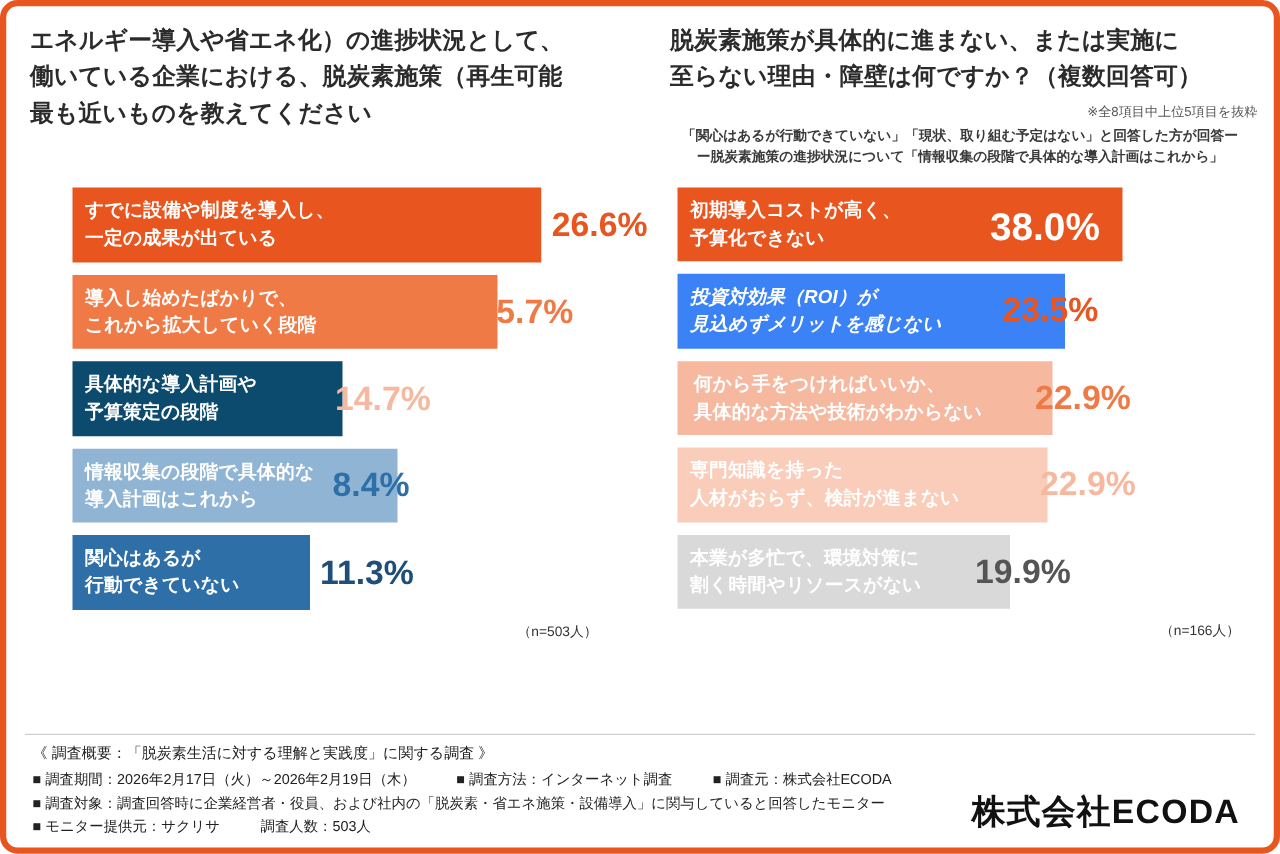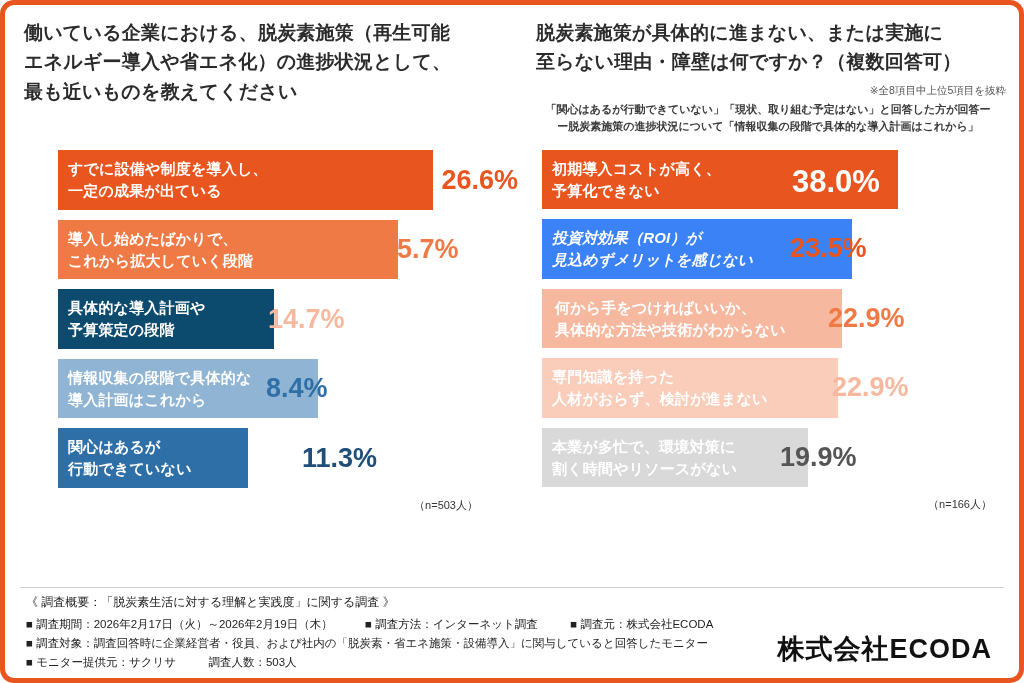--- a/index.html
+++ b/index.html
@@ -141,22 +141,22 @@
 <body>
 
 <div class="frame"></div>
 
 <div class="page">
 
   <div class="columns">
 
     <div class="col col-left">
       <div class="q-title">
+        <span class="ln">エネルギー導入や省エネ化）の進捗状況として、</span>
         <span class="ln">働いている企業における、脱炭素施策（再生可能</span>
-        <span class="ln">エネルギー導入や省エネ化）の進捗状況として、</span>
         <span class="ln">最も近いものを教えてください</span>
       </div>
 
       <div class="bars" style="margin-top:44px;">
 
         <div class="barrow" style="margin-left:40px;">
           <div class="bar" style="width:412px;background:#e8551f;">すでに設備や制度を導入し、
 一定の成果が出ている</div>
           <div class="val" style="color:#e8551f;">26.6%</div>
         </div>
@@ -172,21 +172,21 @@
 予算策定の段階</div>
           <div class="val" style="color:#f6b9a0;margin-left:-6px;">14.7%</div>
         </div>
 
         <div class="barrow" style="margin-left:40px;">
           <div class="bar" style="width:260px;background:#8fb4d4;">情報収集の段階で具体的な
 導入計画はこれから</div>
           <div class="val" style="color:#2f6fa8;margin-left:-52px;">8.4%</div>
         </div>
 
-        <div class="barrow" style="margin-left:40px;gap:46px;">
+        <div class="barrow" style="margin-left:40px;">
           <div class="bar" style="width:190px;background:#2f6fa8;">関心はあるが
 行動できていない</div>
           <div class="val" style="color:#1f4e79;">11.3%</div>
         </div>
 
 
         <div class="nbox" style="padding-right:40px;">（n=503人）</div>
       </div>
     </div>
 
@@ -206,21 +206,21 @@
 
         <div class="barrow" style="margin-left:12px;position:relative;">
           <div class="bar" style="width:356px;background:#e8551f;min-height:58px;">初期導入コストが高く、
 予算化できない</div>
           <div class="val-in" style="color:#ffffff;font-size:31px;left:250px;top:16px;">38.0%</div>
         </div>
 
         <div class="barrow" style="margin-left:12px;position:relative;">
           <div class="bar" style="width:310px;background:#3b82f6;min-height:56px;font-style:italic;">投資対効果（ROI）が
 見込めずメリットを感じない</div>
-          <div class="val-in" style="color:#e8551f;left:248px;top:16px;">23.5%</div>
+          <div class="val-in" style="color:#e8551f;left:260px;top:16px;">23.5%</div>
         </div>
 
         <div class="barrow" style="margin-left:12px;position:relative;">
           <div class="bar" style="width:300px;background:#f6b9a0;min-height:56px;padding-left:13px;">何から手をつければいいか、
 具体的な方法や技術がわからない</div>
           <div class="val-in" style="color:#f07a45;left:286px;top:16px;">22.9%</div>
         </div>
 
         <div class="barrow" style="margin-left:12px;position:relative;">
           <div class="bar" style="width:296px;background:#f9cdb9;min-height:56px;">専門知識を持った

